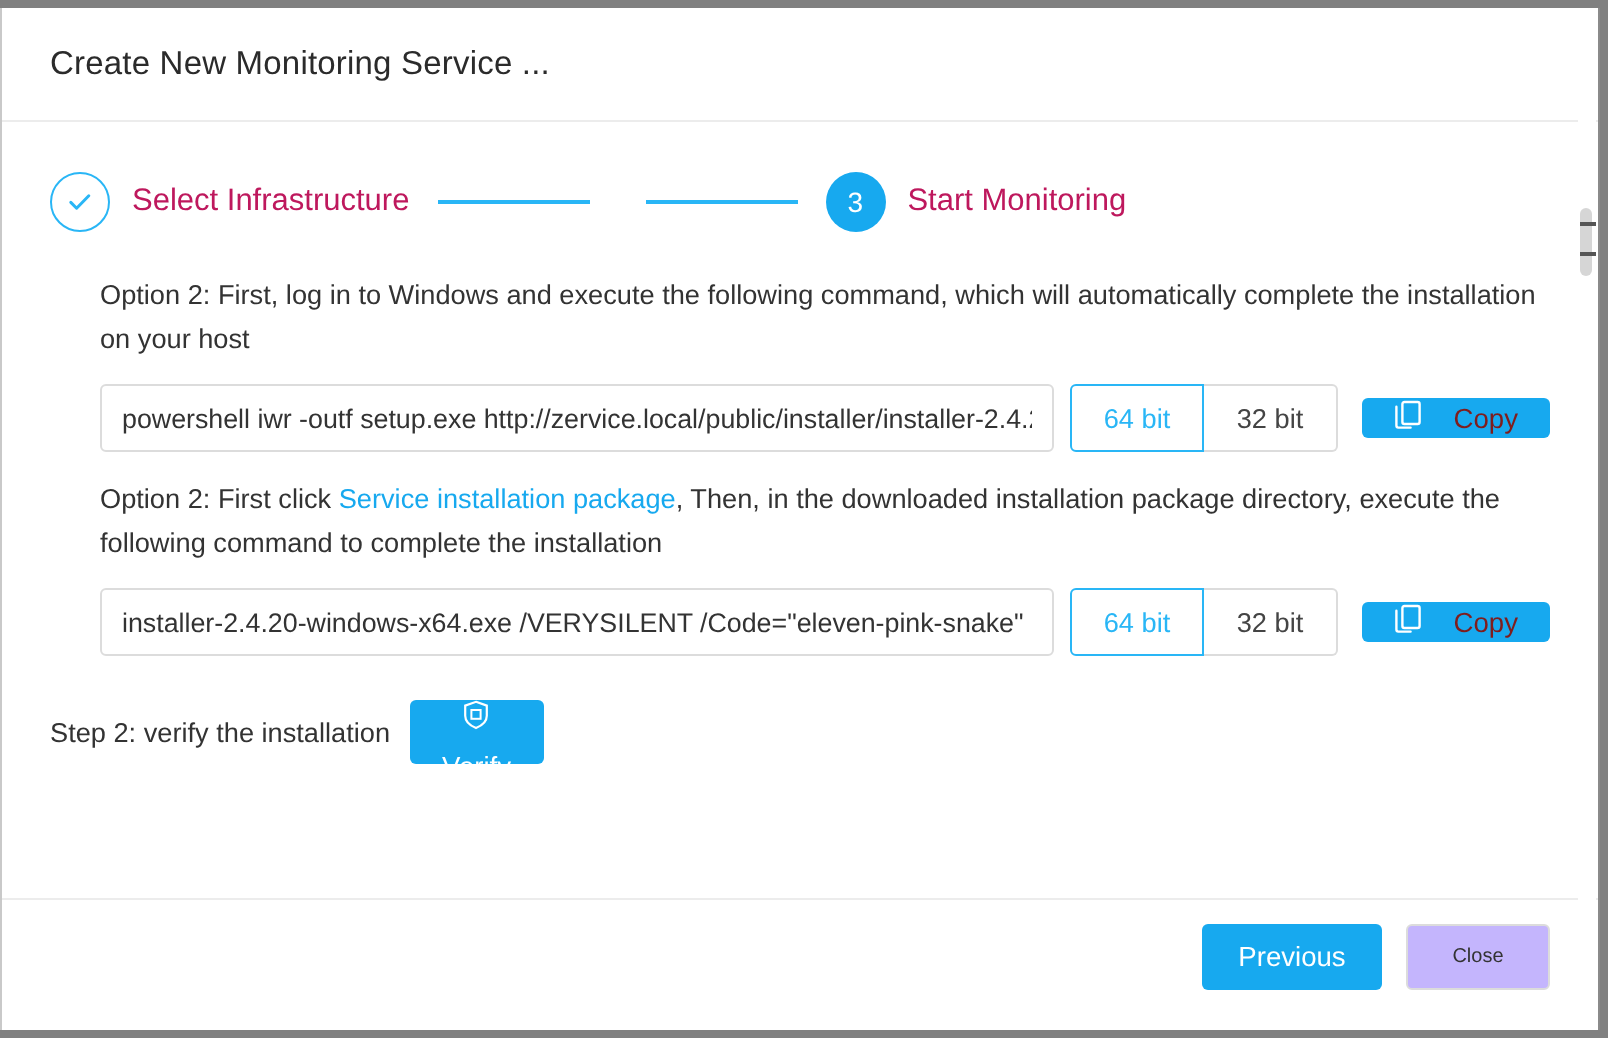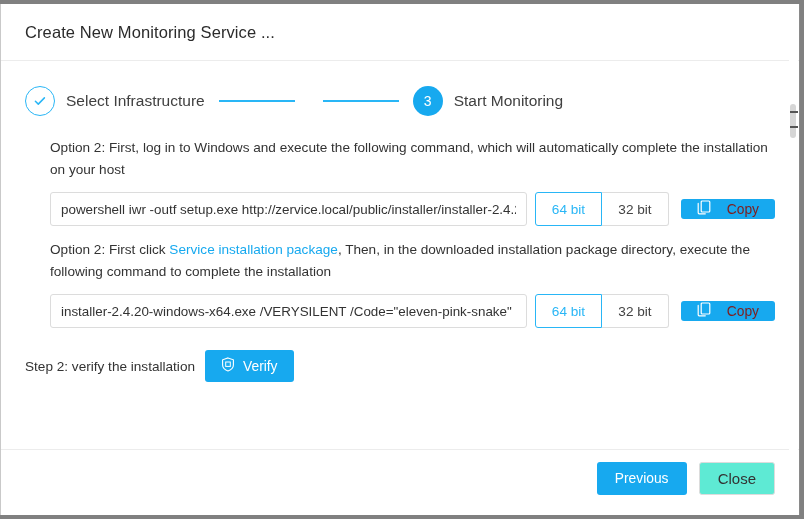--- a/index.html
+++ b/index.html
@@ -58,21 +58,21 @@
   }
   .step-circle.done svg { display: block; }
   .step-circle.active {
     background: #17a9ef;
     color: #fff;
     font-size: 14px;
   }
   .step-label {
     margin-left: 11px;
     font-size: 15.5px;
-    color: #404040;
+    color: #be185d;
     white-space: nowrap;
   }
   .step-line {
     flex: 1 1 auto;
     height: 1.5px;
     background: #29b6f6;
     margin: 0 14px;
     min-width: 28px;
     max-width: 76px;
   }
@@ -174,20 +174,21 @@
     background: #17a9ef;
     color: #fff;
     border: none;
     border-radius: 3px;
     font-size: 13.8px;
     display: flex;
     align-items: center;
     gap: 8px;
     cursor: pointer;
     font-family: "Liberation Sans", sans-serif;
+    flex-direction: column;
   }
   
   .modal-footer {
     position: absolute;
     left: 0; right: 0;
     bottom: 8px;
     height: 58px;
     border-top: 1px solid #ececec;
     display: flex;
     align-items: center;
@@ -205,25 +206,25 @@
     border: none;
     border-radius: 3px;
     font-size: 13.8px;
     cursor: pointer;
     font-family: "Liberation Sans", sans-serif;
   }
   .btn-default {
     height: 33px;
     min-width: 72px;
     padding: 0 18px;
-    background: #5eead4;
+    background: #c4b5fd;
     color: #333;
     border: 1px solid #dcdcdc;
     border-radius: 3px;
-    font-size: 15px;
+    font-size: 10px;
     cursor: pointer;
     font-family: "Liberation Sans", sans-serif;
   }
   
   .scrollbar-track {
     position: absolute;
     top: 0; right: 1px;
     width: 9px; height: 100%;
     background: #ffffff;
   }

